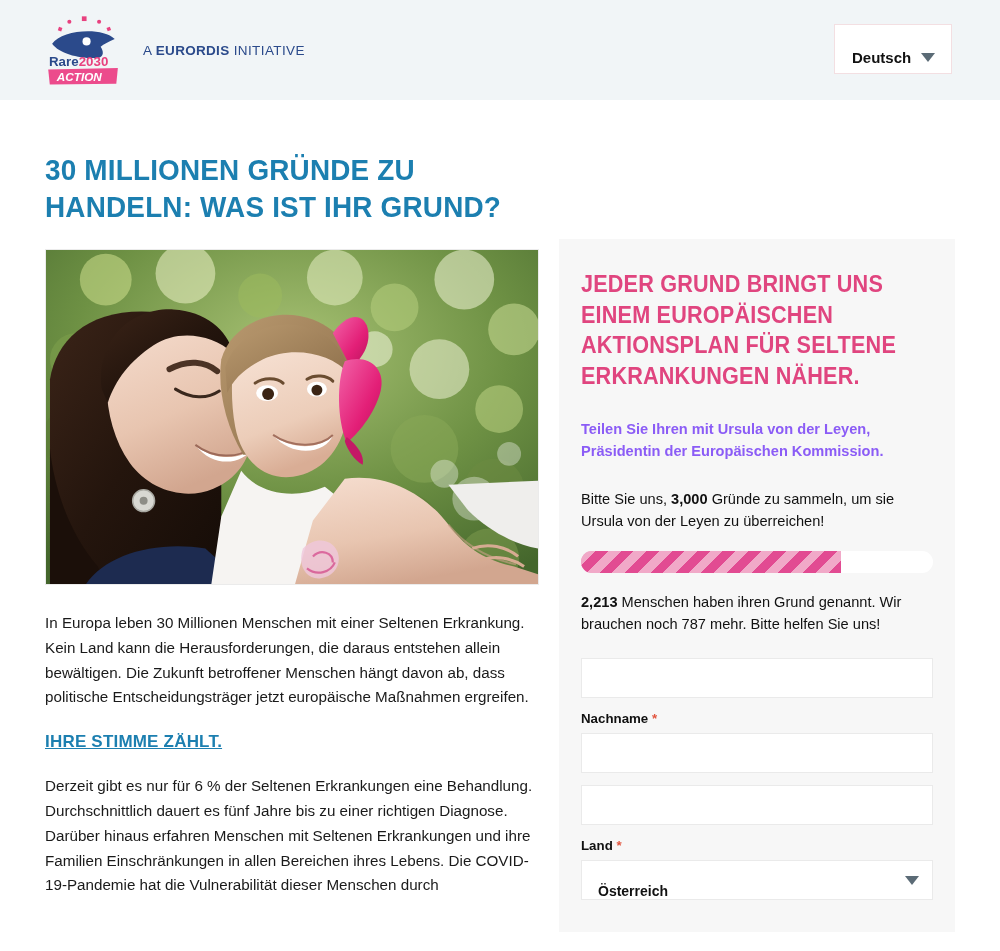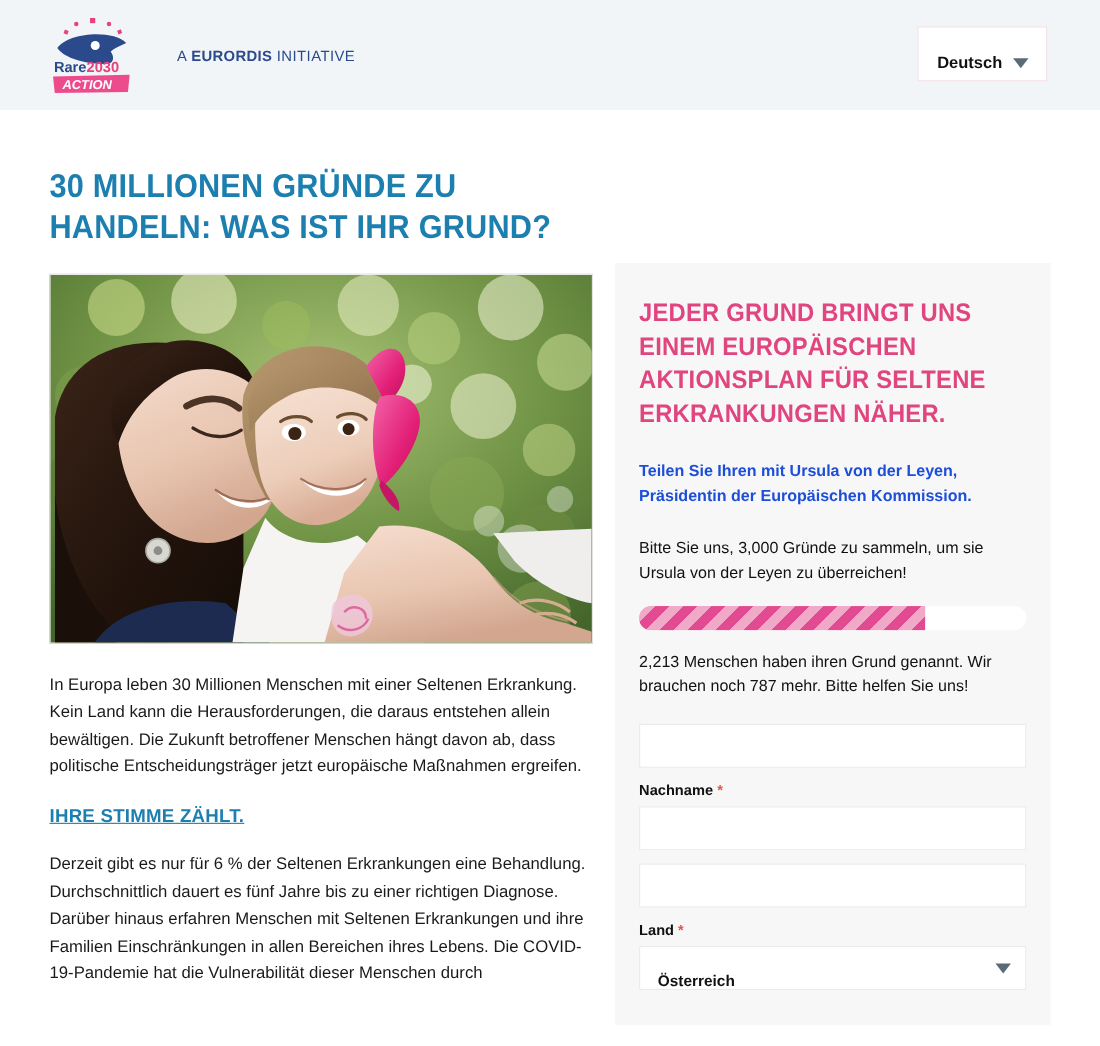--- a/index.html
+++ b/index.html
@@ -13,21 +13,21 @@
 
   
   .site-header {
     height: 100px;
     background: #f1f5f7;
     display: flex;
     align-items: center;
     padding: 0 48px 0 45px;
     position: relative;
   }
-  .brand-block { display: flex; align-items: center; gap: 36px; }
+  .brand-block { display: flex; align-items: center; gap: 18px; }
 
   .logo-mark { width: 80px; height: 72px; display: block; }
 
   .initiative-text {
     font-size: 13.5px;
     letter-spacing: 0.4px;
     color: #2b4a8b;
     white-space: nowrap;
     font-weight: 400;
   }
@@ -126,30 +126,30 @@
     letter-spacing: 0.2px;
     transform: scaleX(0.94);
     transform-origin: left center;
     margin-bottom: 28px;
   }
 
   .lead-bold {
     font-size: 14.6px;
     font-weight: 700;
     line-height: 1.5;
-    color: #1d4ed8;
+    color: #8b5cf6;
     margin-bottom: 26px;
   }
   .lead-normal {
     font-size: 14.6px;
     line-height: 1.5;
     color: #111;
     margin-bottom: 18px;
   }
-  .lead-normal b, .counter-line b { font-weight: 400; }
+  .lead-normal b, .counter-line b { font-weight: 700; }
 
   .progress-track {
     height: 22px;
     background: #ffffff;
     border-radius: 11px;
     overflow: hidden;
     margin-bottom: 18px;
   }
   .progress-fill {
     height: 100%;

